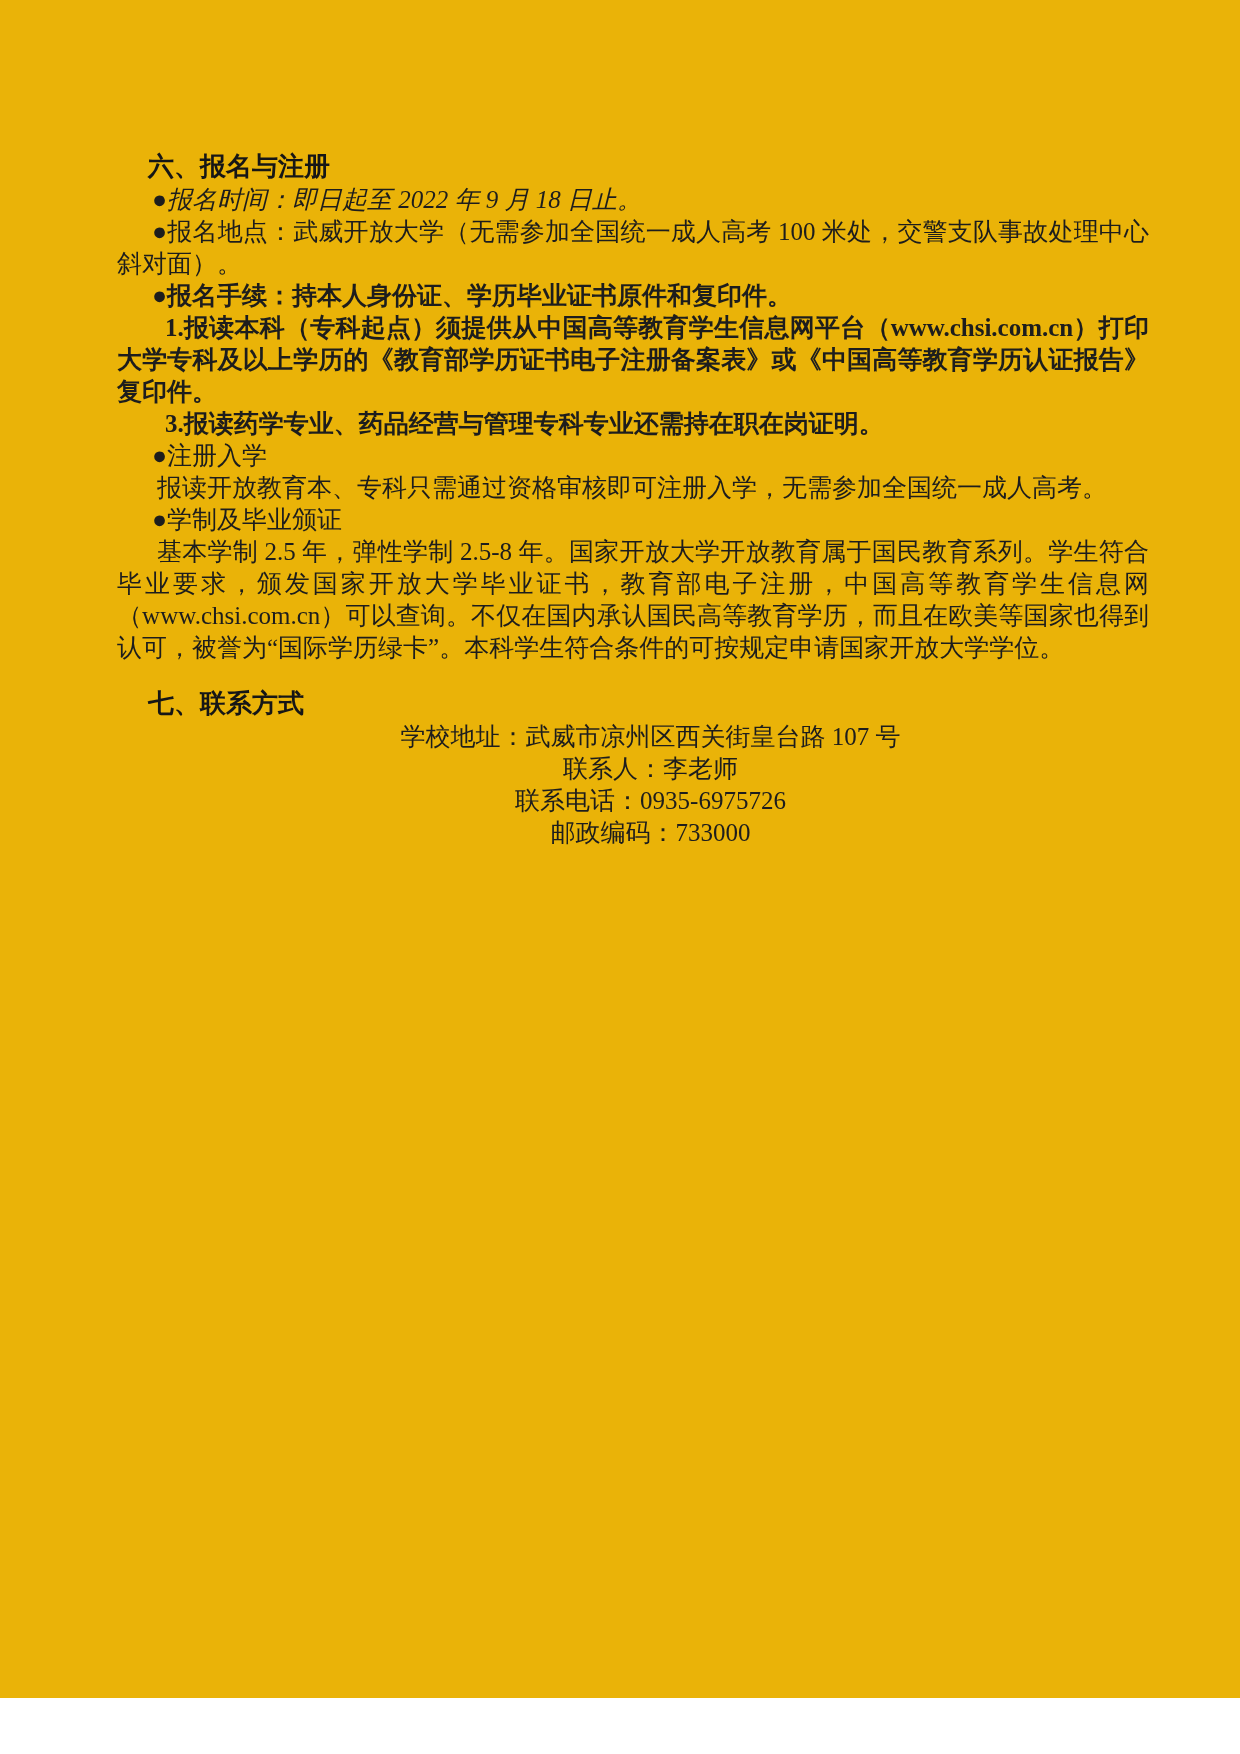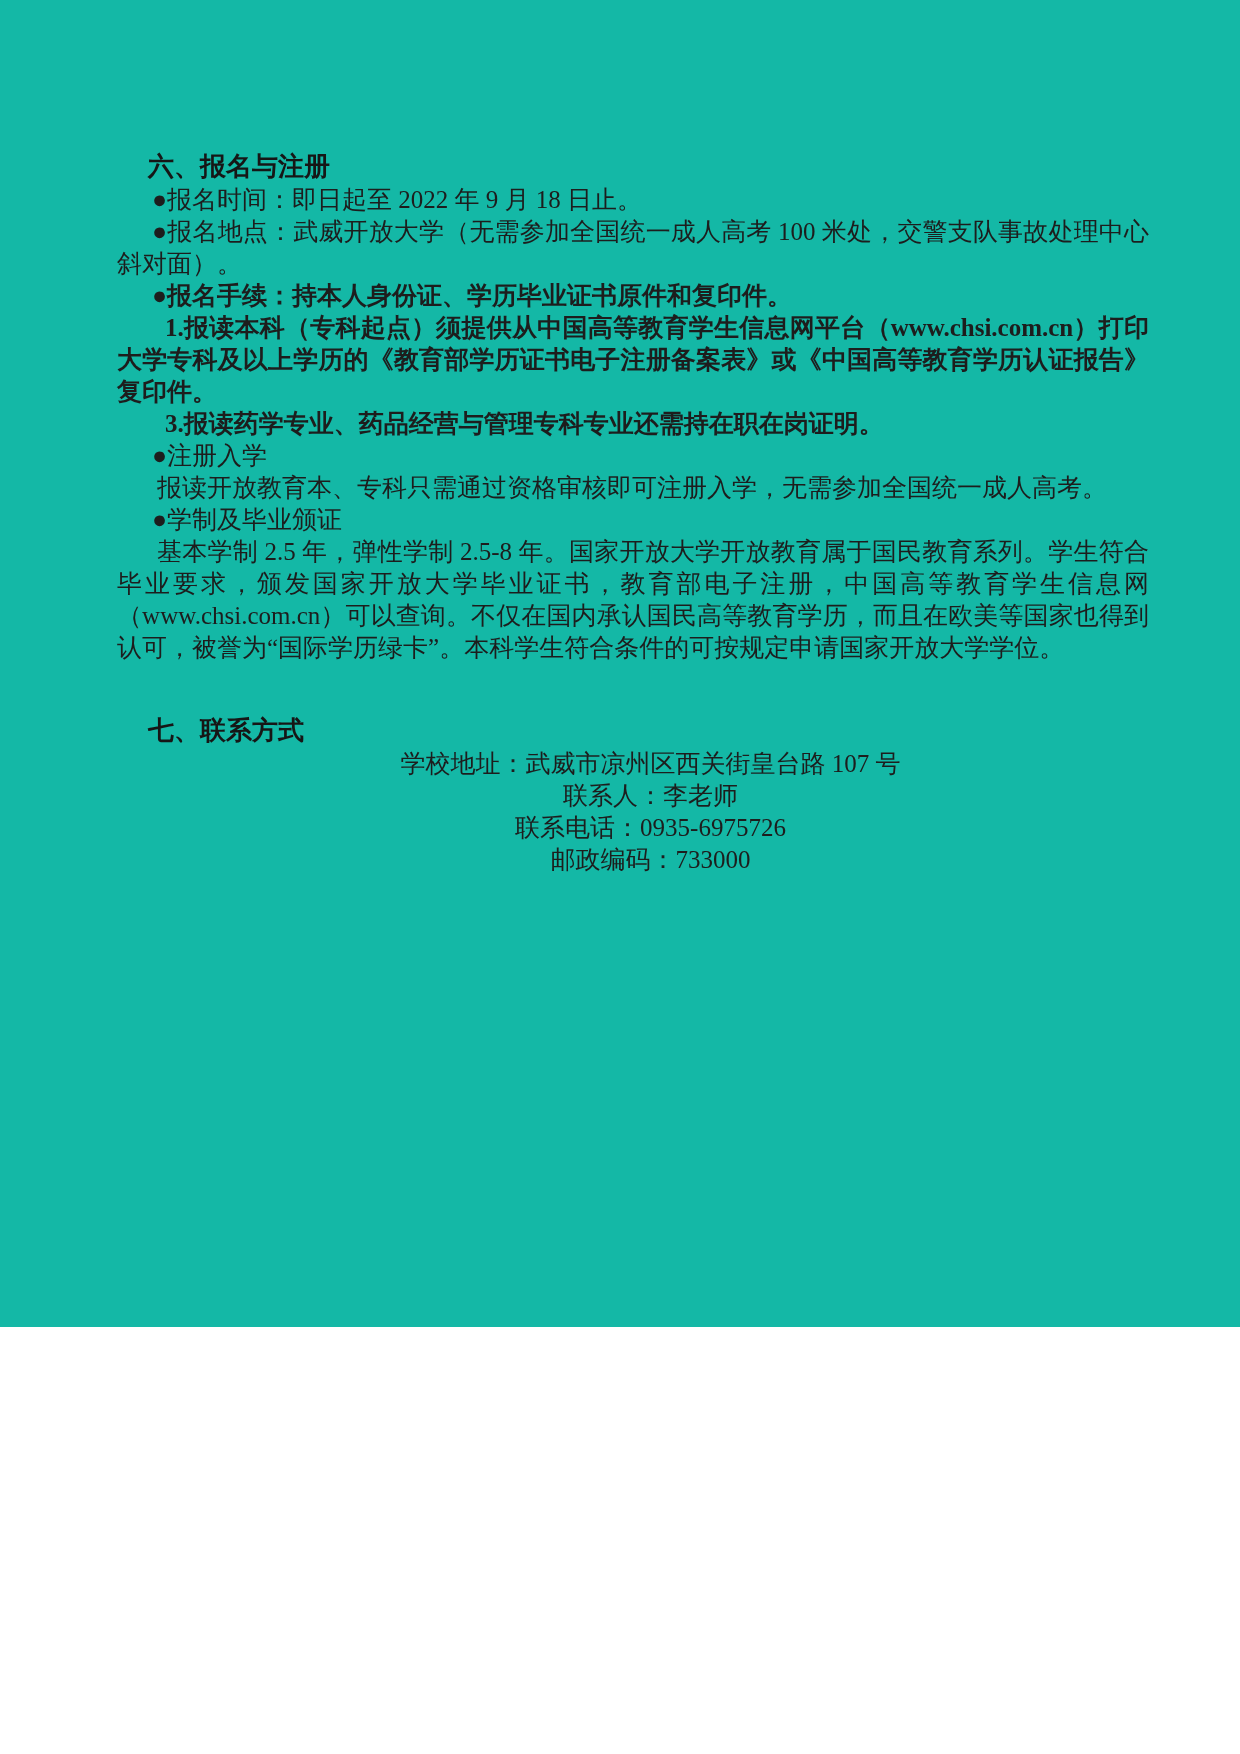--- a/index.html
+++ b/index.html
@@ -3,22 +3,22 @@
 <meta charset="utf-8">
 <style>
   html, body {
     margin: 0;
     padding: 0;
     background: #ffffff;
   }
   .page {
     position: relative;
     width: 1240px;
-    height: 1327px;
-    background: #14b8a6;
+    height: 1698px;
+    background: #eab308;
     overflow: hidden;
   }
   .content {
     position: absolute;
     left: 117px;
     top: 148px;
     width: 1032px;
     font-family: "Liberation Serif", "DejaVu Serif", serif;
     font-size: 25px;
     line-height: 32px;
@@ -33,26 +33,26 @@
     font-size: 26px;
     line-height: 36px;
     text-indent: 31px;
     text-align: left;
     color: #161616;
   }
   .bullet   { text-indent: 35px; }
   .numbered { text-indent: 48px; font-weight: bold; }
   .para     { text-indent: 40px; }
   .contact  { text-indent: 35px; text-align: center; }
-  .gap-after-heading { margin-top: 8px; }
+  .gap-after-heading { margin-top: 8px; font-style: italic; }
   .gap-location  { margin-top: 38px; }
   .gap-procedure { margin-top: 31px; font-weight: bold; }
   .gap-enroll    { margin-top: 35px; }
   .gap-duration  { margin-top: 41px; }
-  .gap-contact   { margin-top: 48px; }
+  .gap-contact   { margin-top: 21px; }
 </style>
 </head>
 <body>
 
 <div class="page">
   <div class="content">
 
     <h2 class="sec-heading">六、报名与注册</h2>
 
     <p class="bullet gap-after-heading">●报名时间：即日起至 2022 年 9 月 18 日止。</p>

